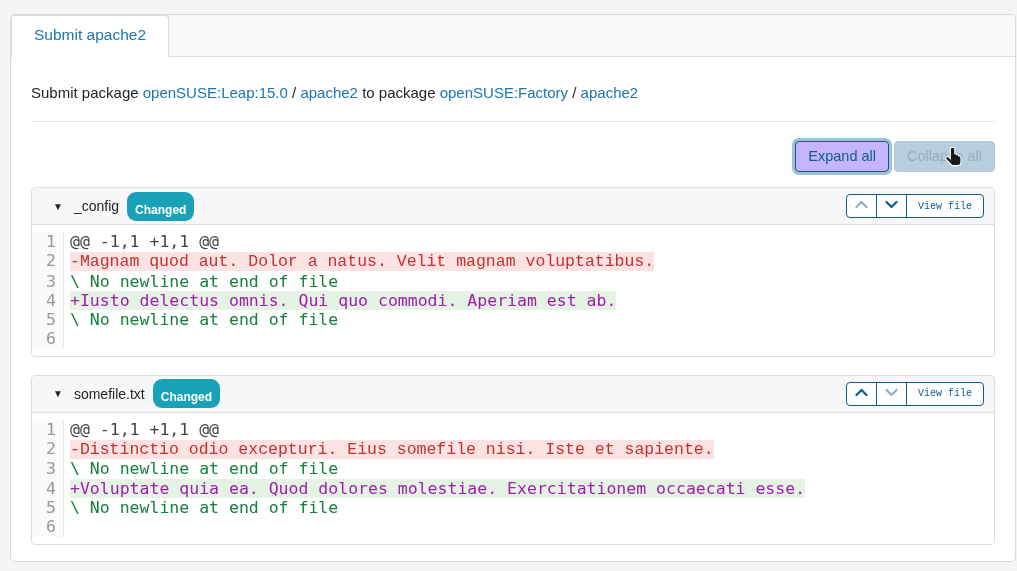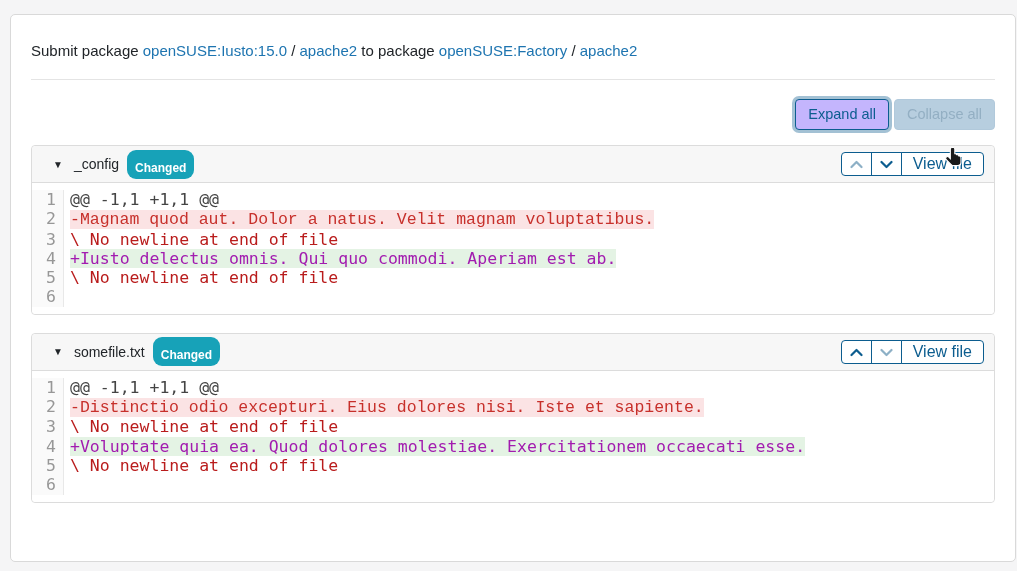--- a/index.html
+++ b/index.html
@@ -97,22 +97,22 @@
   .btn2 {
     background:#fff;
     border:1px solid #0c5d8f;
     color:#0c5d8f;
     height:24px;
     display:inline-flex;
     align-items:center;
     justify-content:center;
     cursor:pointer;
     margin-left:-1px;
-    font-family:Liberation Sans, sans-serif;
-    font-size:16px;
+    font-family:Liberation Mono, monospace;
+    font-size:10px;
   }
   .btn2.nav { width:31px; padding:0; }
   .btn2.viewfile { padding:0 11px; }
   .btn2:first-child { border-radius:4px 0 0 4px; margin-left:0; }
   .btn2:last-child { border-radius:0 4px 4px 0; }
   .btn2.disabled { color:#8db0c6; }
   
   .diff-body { padding:7px 0; border-radius:0 0 4px 4px; background:#fff; }
   .drow {
     display:flex;
@@ -125,35 +125,38 @@
     flex:none;
     width:32px;
     text-align:right;
     padding-right:7px;
     color:#979797;
     background:#fafafa;
     border-right:1px solid #e8e8e8;
   }
   .lcode { padding-left:6px; color:#333; }
   .t-hunk { color:#444; }
-  .t-meta { color:#b91c1c; }
+  .t-meta { color:#15803d; }
   .t-del { color:#c7302b; background:#fbe3e4;font-family:Liberation Mono, monospace; }
   .t-add { color:#a21caf; background:#e4f3e4; }
   
   .cursor { position:absolute; left:943px; top:146px; z-index:50; pointer-events:none; }
 </style>
 </head>
 <body>
 
 <div class="card">
 
+  <div class="tabbar">
+    <div class="tab">Submit apache2</div>
+  </div>
 
   <div class="card-body">
 
-    <p class="intro"><span>Submit package</span> <a>openSUSE:Iusto:15.0</a> <span>/</span> <a>apache2</a> <span>to package</span> <a>openSUSE:Factory</a> <span>/</span> <a>apache2</a></p>
+    <p class="intro"><span>Submit package</span> <a>openSUSE:Leap:15.0</a> <span>/</span> <a>apache2</a> <span>to package</span> <a>openSUSE:Factory</a> <span>/</span> <a>apache2</a></p>
 
     <hr class="divider">
 
     <div class="toolbar">
       <button class="btn btn-expand">Expand all</button><button class="btn btn-collapse">Collapse all</button>
     </div>
 
     <div class="diff-card">
       <div class="diff-header">
         <span class="caret">▼</span>
@@ -197,21 +200,21 @@
           <button class="btn2 nav disabled">
             <span><svg width="13" height="9" viewBox="0 0 13 9">
                   <path d="M1.5 2 L6.5 7 L11.5 2" fill="none" stroke="currentColor" stroke-width="2.2" stroke-linecap="round" stroke-linejoin="round"></path>
                 </svg></span>
           </button>
           <button class="btn2 viewfile">View file</button>
         </span>
       </div>
       <div class="diff-body">
         <div class="drow"><span class="lnum">1</span><span class="lcode"><span class="t-hunk">@@ -1,1 +1,1 @@</span></span></div>
-        <div class="drow"><span class="lnum">2</span><span class="lcode"><span class="t-del">-Distinctio odio excepturi. Eius dolores nisi. Iste et sapiente.</span></span></div>
+        <div class="drow"><span class="lnum">2</span><span class="lcode"><span class="t-del">-Distinctio odio excepturi. Eius somefile nisi. Iste et sapiente.</span></span></div>
         <div class="drow"><span class="lnum">3</span><span class="lcode"><span class="t-meta">\ No newline at end of file</span></span></div>
         <div class="drow"><span class="lnum">4</span><span class="lcode"><span class="t-add">+Voluptate quia ea. Quod dolores molestiae. Exercitationem occaecati esse.</span></span></div>
         <div class="drow"><span class="lnum">5</span><span class="lcode"><span class="t-meta">\ No newline at end of file</span></span></div>
         <div class="drow"><span class="lnum">6</span><span class="lcode"><span class="t-normal"></span></span></div>
       </div>
     </div>
 
   </div>
 </div>
 

